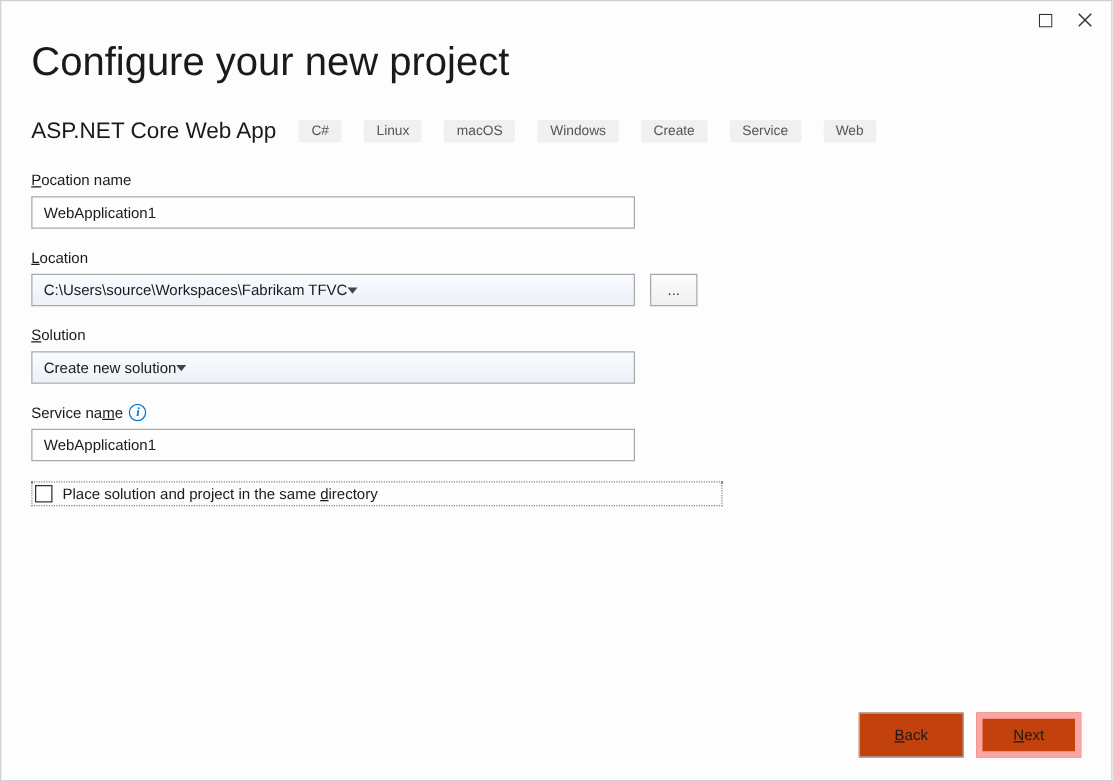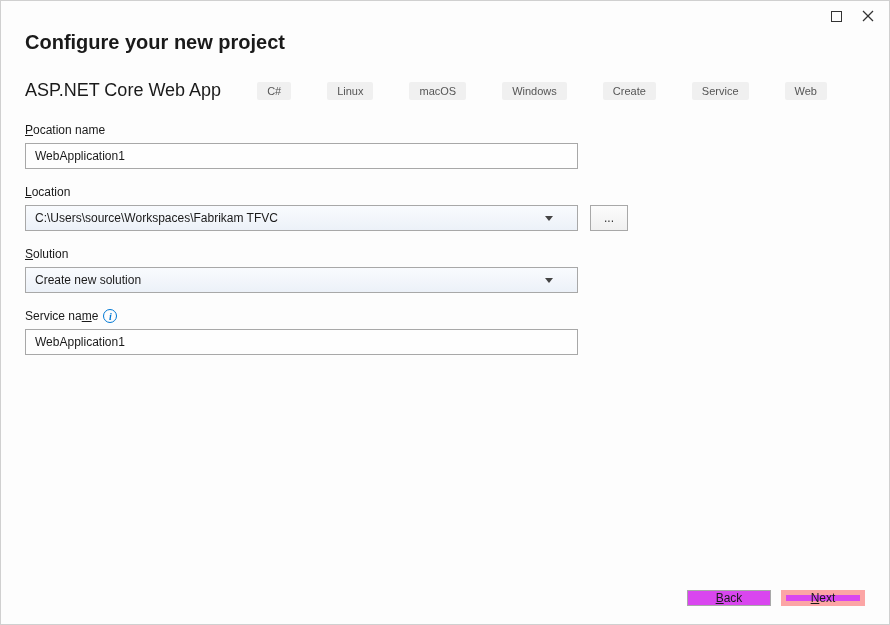--- a/index.html
+++ b/index.html
@@ -25,29 +25,29 @@
       width: 14px; height: 14px;
       display: flex; align-items: center; justify-content: center;
       cursor: pointer;
       color: #333;
     }
     .content {
       position: absolute;
       top: 30px; left: 24px; right: 24px; bottom: 60px;
     }
     .page-title {
-      font-size: 20px;
-      font-weight: 700;
+      font-size: 32px;
+      font-weight: 400;
       color: #1a1a1a;
       margin-bottom: 26px;
     }
     .template-row {
       display: flex;
       align-items: center;
-      gap: 36px;
+      gap: 18px;
       margin-bottom: 22px;
       flex-wrap: wrap;
     }
     .template-name {
       font-size: 18px;
       font-weight: 400;
       color: #1a1a1a;
     }
     .tag {
       background: #f0f0f0;
@@ -60,35 +60,34 @@
     .field-label {
       font-size: 12px;
       color: #1a1a1a;
       margin-bottom: 6px;
       display: flex;
       align-items: center;
       gap: 5px;
     }
     .underline { text-decoration: underline; }
     .text-input, .combo {
-      width: 553px;
+      width: 483px;
       height: 26px;
       border: 1px solid #a8a8a8;
       background: #fefefe;
       padding: 0 9px;
       font-size: 12px;
       font-family: inherit;
       color: #1a1a1a;
     }
     .combo {
       background: linear-gradient(#f9fbfe, #ecf1f8);
       border: 1px solid #a8a8a8;
       display: flex;
       align-items: center;
-      justify-content: space-between;
       cursor: pointer;
       padding-right: 24px;
     }
     .combo-text { color: #1a1a1a; }
     .combo-arrow {
       width: 0; height: 0;
       border-left: 4px solid transparent;
       border-right: 4px solid transparent;
       border-top: 5px solid #444;
     }
@@ -132,23 +131,23 @@
       background: #fff;
       flex-shrink: 0;
     }
     .footer {
       position: absolute;
       bottom: 18px; right: 24px;
       display: flex;
       gap: 10px;
     }
     .nav-btn {
-      width: 84px; height: 16px;
-      border: 1px solid #a8a8a8;
-      background: #d946ef;
+      width: 84px; height: 36px;
+      border: 1px solid #a8a8a8;
+      background: #c2410c;
       cursor: pointer;
       font-size: 12px;
       color: #1a1a1a;
       display: flex;
       align-items: center;
       justify-content: center;
     }
     .nav-btn.primary {
       border: 5px solid #fca5a5;
     }
@@ -215,20 +214,26 @@
   </div>
 
   <div class="field-group">
     <div class="field-label">
       <span><span>Service na</span><span class="underline">m</span><span>e</span></span>
       <span class="info-icon">i</span>
     </div>
     <input type="text" class="text-input" value="WebApplication1" style="">
   </div>
 
+  <div class="checkbox-row">
+    <div class="checkbox"></div>
+    <span>
+      <span>Place solution and project in the same </span><span class="underline">d</span><span>irectory</span>
+    </span>
+  </div>
 </div>
 
 <div class="footer">
   <div class="nav-btn">
     <span><span class="underline">B</span><span>ack</span></span>
   </div>
   <div class="nav-btn primary">
     <span><span class="underline">N</span><span>ext</span></span>
   </div>
 </div>

